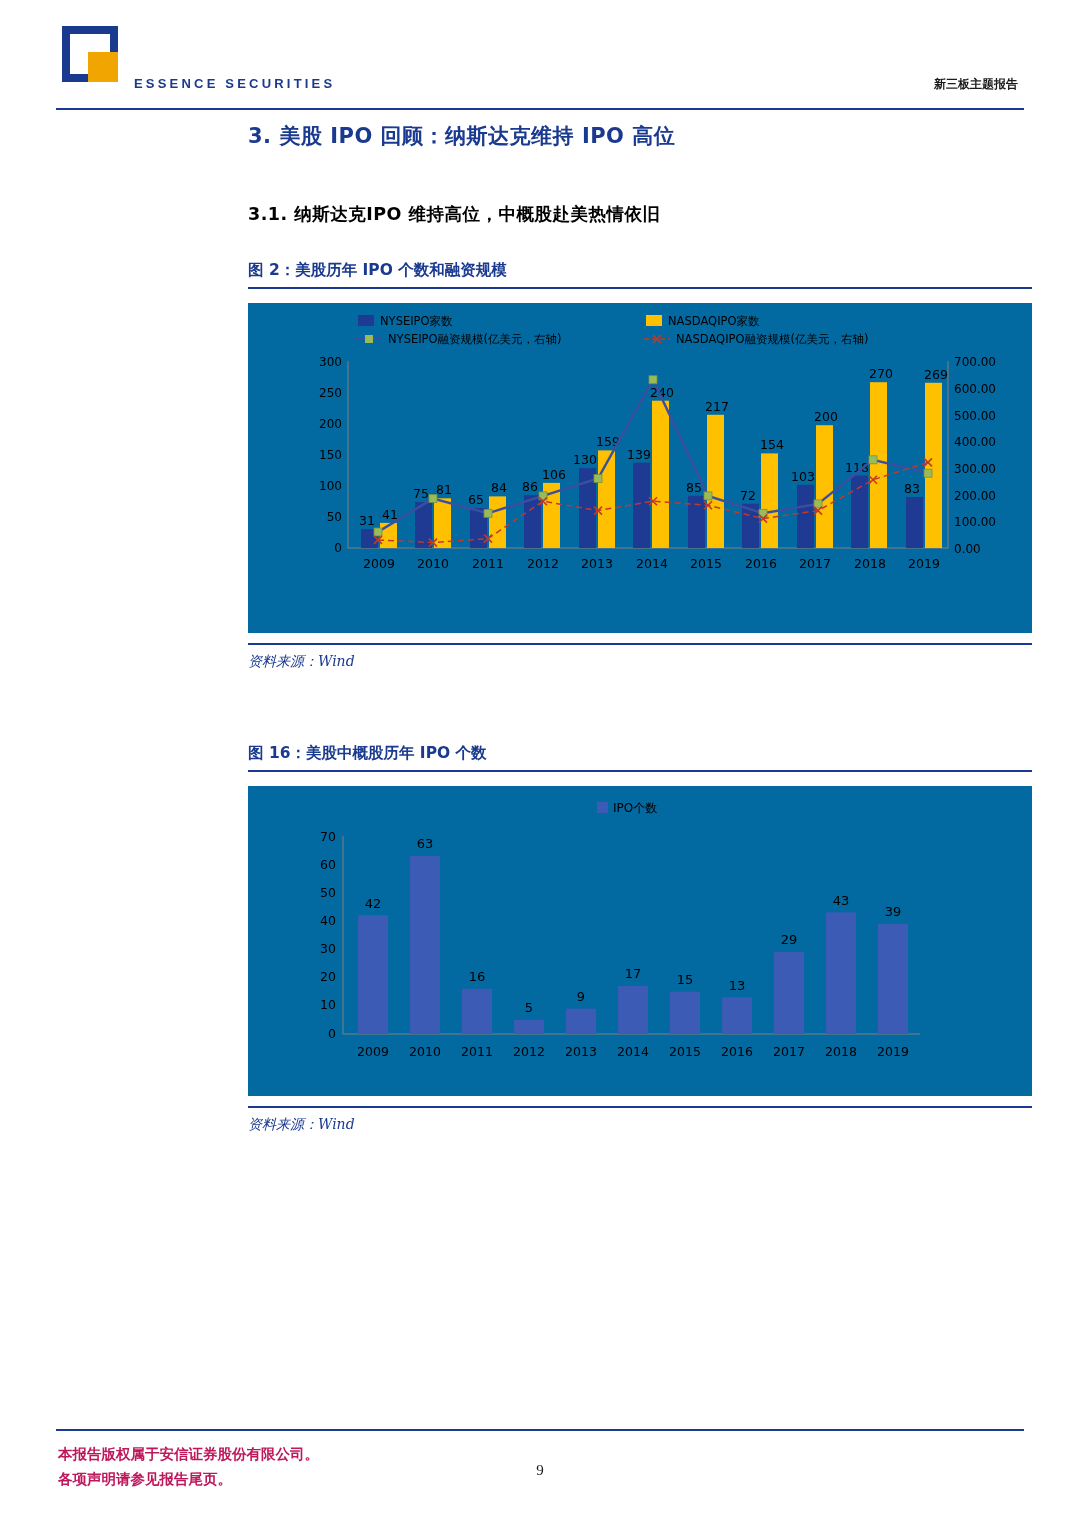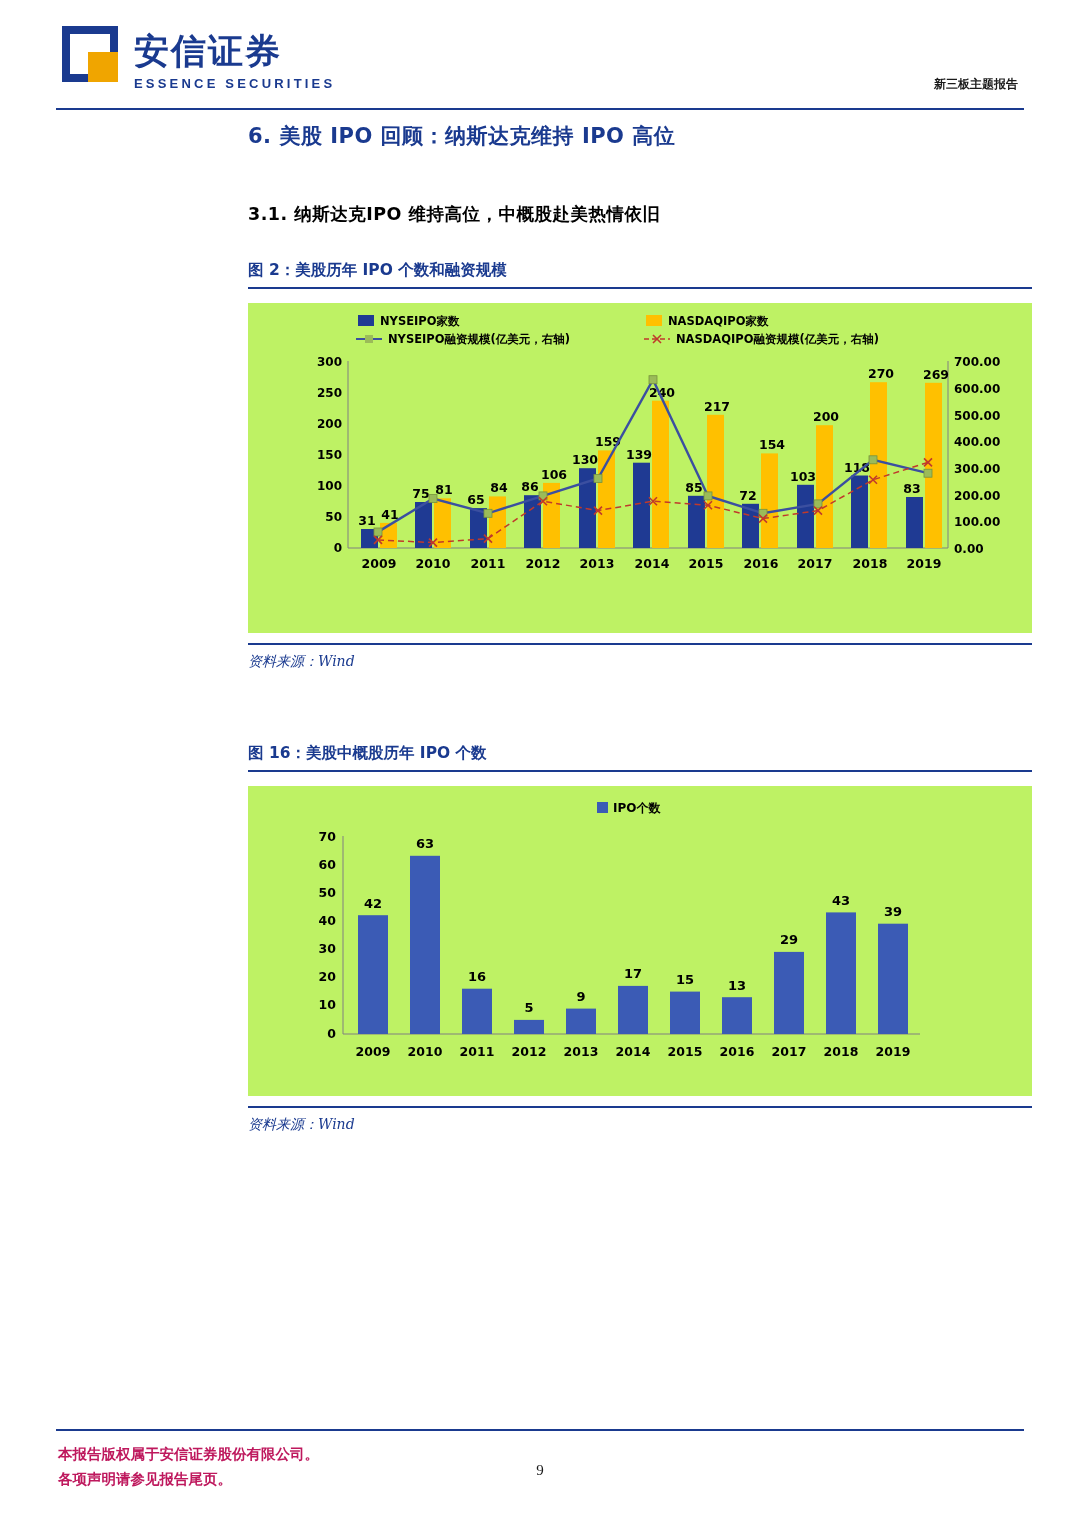--- a/index.html
+++ b/index.html
@@ -39,47 +39,46 @@
     margin-top:34px;
   }
   .figcap .rule{display:block;height:2px;background:#1a3a8f;margin-top:6px;}
   .source{
     font-family:"DejaVu Serif",serif;font-style:italic;font-size:14px;color:#1a3a8f;
     margin-top:10px;
   }
   .source .rule-top{display:block;height:2px;background:#1a3a8f;margin-bottom:8px;}
 
   
-  .chart-box{position:relative;margin-top:14px;background:#bef264;font-weight:bold;}
+  .chart-box{position:relative;margin-top:14px;background:#0369a1;}
   svg{display:block;}
 
   
   .footer-rule{position:absolute;left:56px;right:56px;bottom:96px;height:2px;background:#1a3a8f;}
   .footer-left{position:absolute;left:58px;bottom:36px;font-family:"DejaVu Serif",serif;font-size:14.5px;font-weight:700;line-height:25px;color:#be185d;}
   .footer-page{position:absolute;left:0;right:0;bottom:48px;text-align:center;font-family:"Liberation Serif",serif;font-size:15px;color:#1a1a1a;}
 </style>
 </head>
 <body>
 
 <div class="page">
 
   <div class="header">
     <div class="logo-mark">
       <div class="outer"></div>
         <div class="inner"></div>
     </div>
-    <div class="logo-cn">安信证券</div>
     <div class="logo-en">ESSENCE SECURITIES</div>
     <div class="header-right">新三板主题报告</div>
     <div class="header-rule"></div>
   </div>
 
   <div class="content">
 
-    <h2 class="sec">6. 美股 IPO 回顾：纳斯达克维持 IPO 高位</h2>
+    <h2 class="sec">3. 美股 IPO 回顾：纳斯达克维持 IPO 高位</h2>
     <h3 class="sub">3.1. 纳斯达克IPO 维持高位，中概股赴美热情依旧</h3>
 
     <div class="figcap">
       <span>图 2：美股历年 IPO 个数和融资规模</span>
       <span class="rule"></span>
     </div>
 
     <div class="chart-box">
       <svg width="784" height="330" viewBox="0 0 784 330">
 

